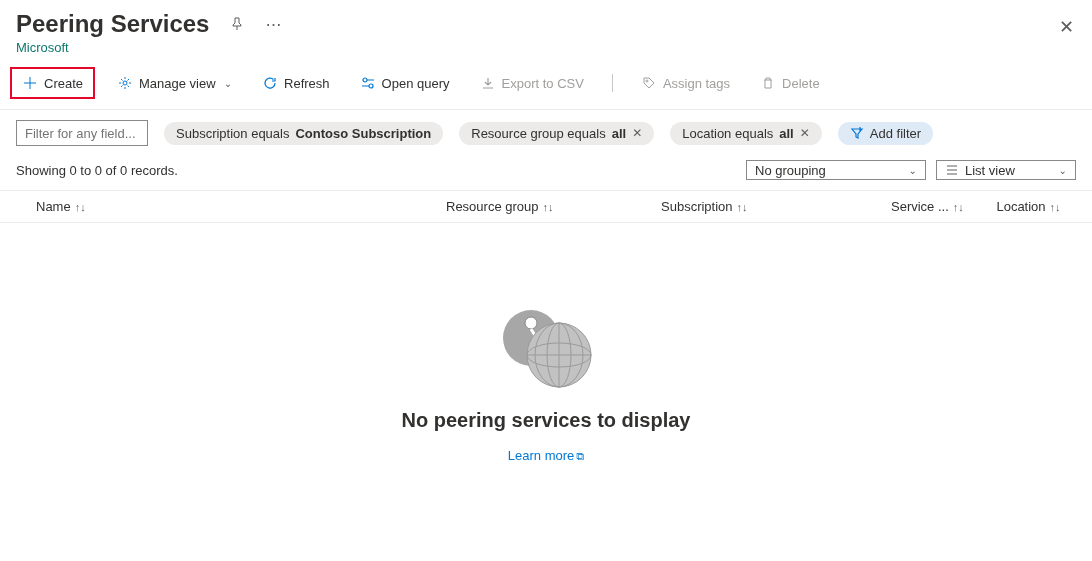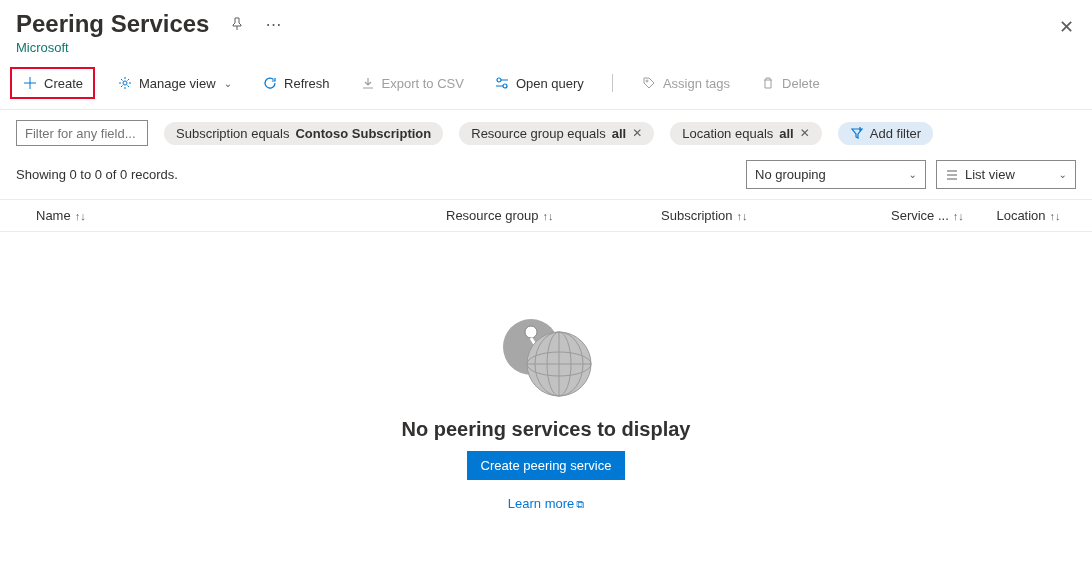--- a/index.html
+++ b/index.html
@@ -29,21 +29,21 @@
   .filters-row { display: flex; align-items: center; gap: 16px; padding: 10px 16px; }
   .filter-input { width: 132px; height: 26px; border: 1px solid #8a8886; padding: 0 8px; font-size: 13px; font-family: inherit; }
   .pill { background: #edebe9; border-radius: 13px; padding: 4px 12px; font-size: 13px; display: flex; align-items: center; gap: 6px; }
   .pill b { font-weight: 600; }
   .pill .x { font-size: 12px; color: #605e5c; cursor: pointer; }
   .add-filter-pill { background: #deebf7; border-radius: 13px; padding: 4px 12px; display: flex; align-items: center; gap: 6px; cursor: pointer; }
 
   .controls-row { display: flex; align-items: center; padding: 4px 16px 10px; }
   .records-text { font-size: 13px; }
   .spacer { flex: 1; }
-  .select-box { border: 1px solid #8a8886; height: 29px; display: flex; align-items: center; padding: 0 8px; font-size: 13px; min-width: 180px; justify-content: space-between; cursor: pointer; }
+  .select-box { border: 1px solid #8a8886; height: 20px; display: flex; align-items: center; padding: 0 8px; font-size: 13px; min-width: 180px; justify-content: space-between; cursor: pointer; }
   .select-box + .select-box { margin-left: 10px; }
   .list-view-icon { margin-right: 6px; color: #605e5c; }
 
   .table-header { display: flex; align-items: center; padding: 8px 20px 8px 36px; border-top: 1px solid #edebe9; border-bottom: 1px solid #edebe9; font-size: 13px; }
   .col { display: flex; align-items: center; gap: 4px; }
   .sort-arrows { color: #605e5c; font-size: 11px; }
   .col-name { flex: 0 0 410px; }
   .col-rg { flex: 0 0 215px; }
   .col-sub { flex: 0 0 230px; }
   .col-svc { flex: 0 0 95px; }
@@ -98,37 +98,37 @@
     <span class="chev">⌄</span>
   </div>
   <div class="toolbar-btn">
     <span class="ticon" style="color:#0078d4;">
       <svg width="14" height="14" viewBox="0 0 14 14" fill="none" stroke="#0078d4" stroke-width="1.2">
           <path d="M12 7 A5 5 0 1 1 10.5 3.5 M12 2 L12 5 L9 5"></path>
         </svg>
     </span>
     <span>Refresh</span>
   </div>
-  <div class="toolbar-btn disabled">
-    <span class="ticon">
-      <svg width="14" height="14" viewBox="0 0 14 14" fill="none" stroke="#a19f9d" stroke-width="1.2">
-          <path d="M7 2 L7 9 M4 6 L7 9 L10 6 M2 12 L12 12"></path>
-        </svg>
-    </span>
-    <span>Export to CSV</span>
-  </div>
   <div class="toolbar-btn">
     <span class="ticon" style="color:#0078d4;">
       <svg width="14" height="14" viewBox="0 0 14 14" fill="none" stroke="#0078d4" stroke-width="1.2">
           <circle cx="4" cy="4" r="2"></circle>
           <circle cx="10" cy="10" r="2"></circle>
           <path d="M6 4 L13 4 M1 10 L8 10"></path>
         </svg>
     </span>
     <span>Open query</span>
+  </div>
+  <div class="toolbar-btn disabled">
+    <span class="ticon">
+      <svg width="14" height="14" viewBox="0 0 14 14" fill="none" stroke="#a19f9d" stroke-width="1.2">
+          <path d="M7 2 L7 9 M4 6 L7 9 L10 6 M2 12 L12 12"></path>
+        </svg>
+    </span>
+    <span>Export to CSV</span>
   </div>
   <div class="toolbar-sep"></div>
   <div class="toolbar-btn disabled">
     <span class="ticon">
       <svg width="14" height="14" viewBox="0 0 14 14" fill="none" stroke="#a19f9d" stroke-width="1">
           <path d="M2 2 L7 2 L12 7 L7 12 L2 7 Z"></path>
           <circle cx="5" cy="5" r="1"></circle>
         </svg>
     </span>
     <span>Assign tags</span>
@@ -224,17 +224,16 @@
         <circle cx="68" cy="52" r="32"></circle>
         <ellipse cx="68" cy="52" rx="32" ry="12"></ellipse>
         <ellipse cx="68" cy="52" rx="12" ry="32"></ellipse>
         <ellipse cx="68" cy="52" rx="24" ry="32"></ellipse>
         <line x1="36" y1="52" x2="100" y2="52"></line>
         <line x1="68" y1="20" x2="68" y2="84"></line>
       </g>
     </svg>
   </div>
   <div class="empty-title">No peering services to display</div>
-  <button class="primary-btn">Create peering service</button>
   <a href="#" class="learn-more">
     <span>Learn more</span><span class="ext-icon">⧉</span>
   </a>
 </div>
 
 </body></html>

